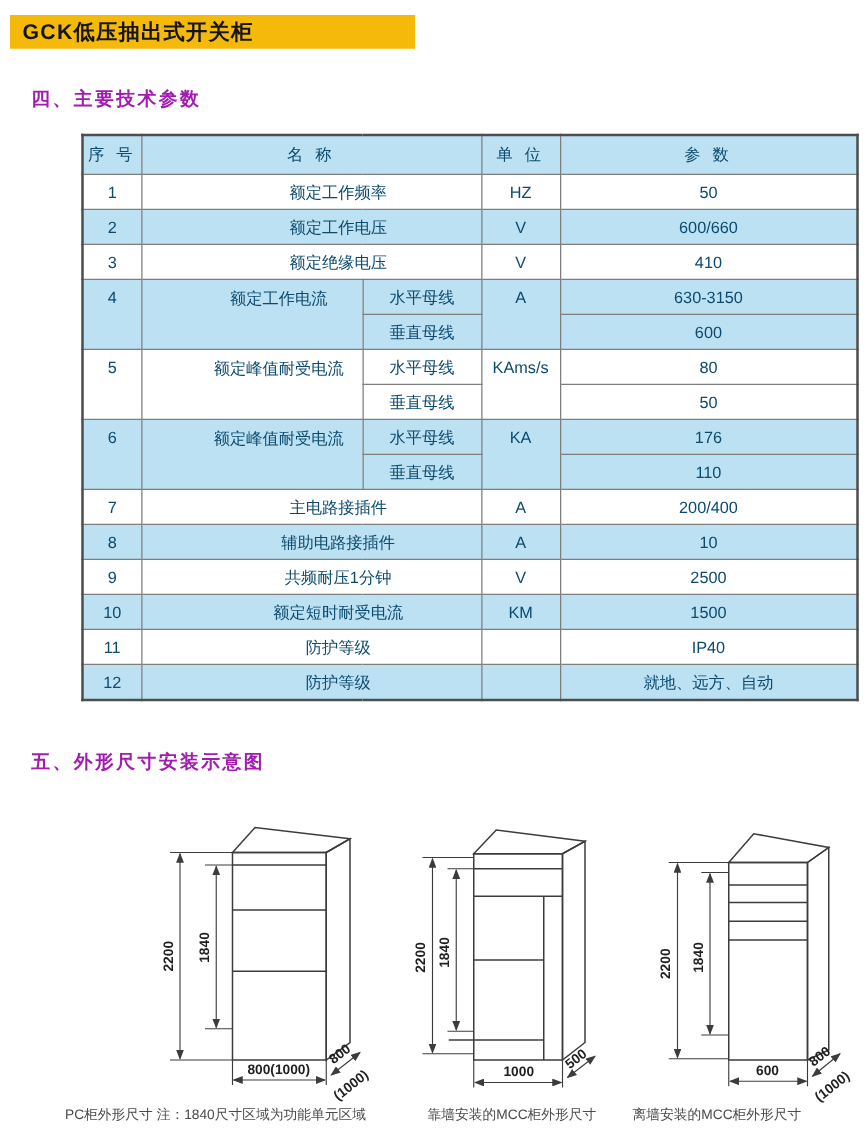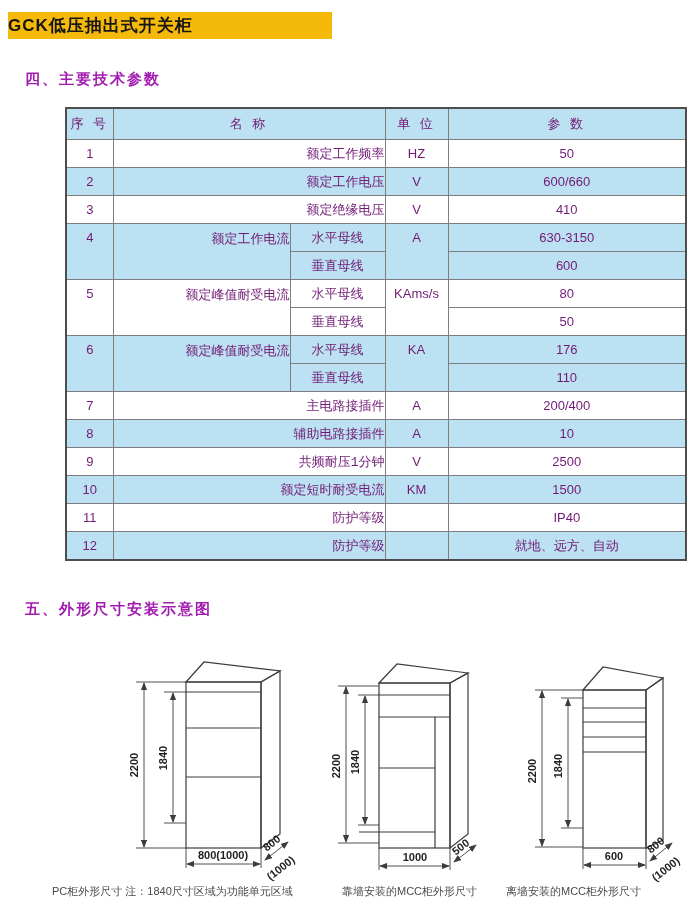--- a/index.html
+++ b/index.html
@@ -4,41 +4,41 @@
 <style>
   html,body{margin:0;padding:0;}
   body{
     width:694px;height:907px;position:relative;background:#ffffff;
     font-family:"Liberation Sans","DejaVu Sans",sans-serif;color:#333;
     overflow:hidden;
   }
   .title-bar{
     position:absolute;left:8px;top:12px;width:324px;height:27px;
     background:#f5b90a;display:flex;align-items:center;box-sizing:border-box;
-    padding-left:0;font-size:17px;font-weight:bold;color:#151515;letter-spacing:1px;
+    padding-left:10px;font-size:17px;font-weight:bold;color:#151515;letter-spacing:1px;
   }
   .h-section{
     position:absolute;font-size:15px;font-weight:bold;color:#a21caf;letter-spacing:2px;
   }
   #heading-params{left:25px;top:70px;}
   #heading-dims{left:25px;top:600px;}
 
   table.params{
     position:absolute;left:65px;top:107px;width:620px;
     border-collapse:collapse;table-layout:fixed;
-    font-size:13px;color:#701a75;
+    font-size:13px;color:#0c4a6e;
     border:2px solid #4d4d4d;
   }
   .params th,.params td{
     border:1px solid #7e7e7e;height:27px;text-align:center;
     font-weight:normal;padding:0;background:#ffffff;
   }
   .params tr.head th{height:30px;letter-spacing:3px;}
   .params tr.blue td,.params tr.blue th{background:#bce1f3;}
-  .params td.name{text-align:right;padding-left:43px;font-family:Liberation Mono, monospace;}
+  .params td.name{text-align:center;padding-left:43px;}
   .params td.vt{vertical-align:top;padding-top:6px;}
 
   .fig-svg{position:absolute;}
   svg text{font-family:"Liberation Sans","DejaVu Sans",sans-serif;font-size:11px;font-weight:bold;fill:#1f1f1f;}
   svg .cab{fill:none;stroke:#3c3c3c;stroke-width:1.2;}
   svg .dim{fill:none;stroke:#3c3c3c;stroke-width:0.9;}
   .fig-caption{
     position:absolute;top:884px;font-size:11px;color:#4a4a4a;white-space:nowrap;
   }
   #caption-pc{left:52px;width:300px;}

